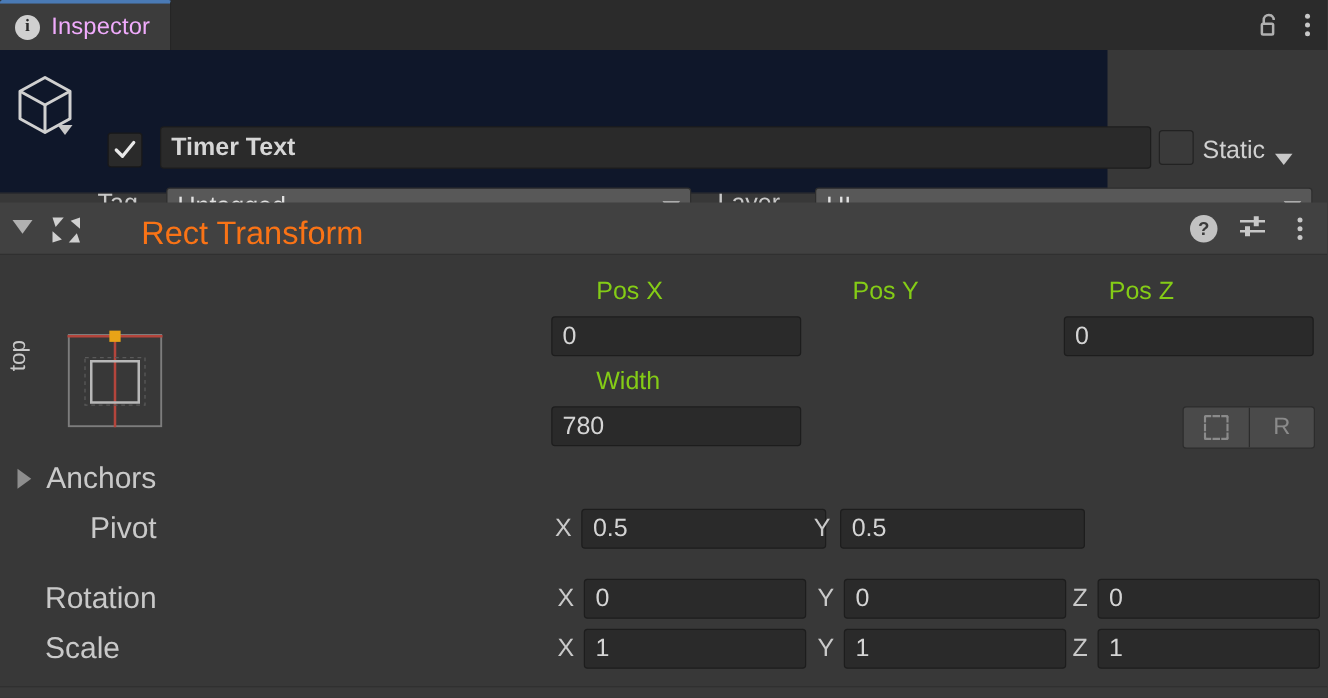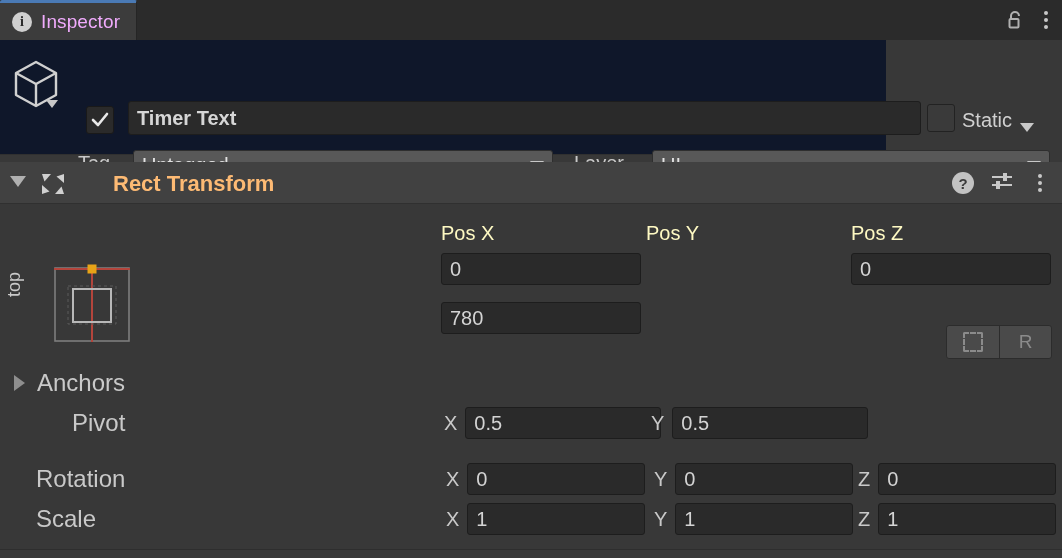--- a/index.html
+++ b/index.html
@@ -117,21 +117,21 @@
   }
   .foldout {
     position: absolute; left: 10px; top: 14px;
     width: 0; height: 0;
     border-left: 8px solid transparent; border-right: 8px solid transparent;
     border-top: 11px solid #b0b0b0;
   }
   .rt-icon { position: absolute; left: 40px; top: 10px; width: 26px; height: 24px; }
   .comp-title {
     position: absolute; left: 113px; top: 9px;
-    font-size: 22px; font-weight: bold; color: #fdba74;
+    font-size: 26px; font-weight: normal; color: #f97316;
   }
   .comp-right {
     position: absolute; right: 12px; top: 0; height: 42px;
     display: flex; align-items: center; gap: 16px;
   }
   .help-icon {
     width: 22px; height: 22px; border-radius: 50%;
     background: #c2c2c2; color: #3a3a3a;
     font-size: 15px; font-weight: bold;
     display: flex; align-items: center; justify-content: center;
@@ -146,21 +146,21 @@
     font-size: 18px; color: #c9c9c9;
   }
   .aw-top-label {
     position: absolute; left: -12px; top: 58px;
     font-size: 18px; color: #c9c9c9;
     transform: rotate(-90deg); transform-origin: center;
   }
   .aw-box { position: absolute; left: 40px; top: 44px; width: 76px; height: 82px; }
 
   .fieldcol { position: absolute; }
-  .flabel { font-size: 20px; color: #fef9c3; }
+  .flabel { font-size: 20px; color: #84cc16; margin-left: 36px; }
   .inputbox {
     background: #2a2a2a; border: 1px solid #1d1d1d; border-radius: 3px;
     height: 32px; display: flex; align-items: center; padding: 0 8px;
   }
   .inputbox span { font-size: 20px; color: #d4d4d4; }
 
   .axis-label { font-size: 20px; color: #c9c9c9; }
 
   .row-label { font-size: 24px; color: #c9c9c9; }
 
@@ -317,20 +317,21 @@
       <div class="flabel">Pos Y</div>
     </div>
     <div class="fieldcol" style="left:851px; top:18px; width:200px;">
       <div class="flabel">Pos Z</div>
       <div class="inputbox" style="width:200px; margin-top:8px;">
         <span>0</span>
       </div>
     </div>
 
     <div class="fieldcol" style="left:441px; top:90px; width:200px;">
+      <div class="flabel">Width</div>
       <div class="inputbox" style="width:200px; margin-top:8px;">
         <span>780</span>
       </div>
     </div>
 
     <div class="blueprint-btns">
       <span class="bp-btn">
         <span class="dashed-sq"></span>
       </span>
       <span class="bp-btn">

